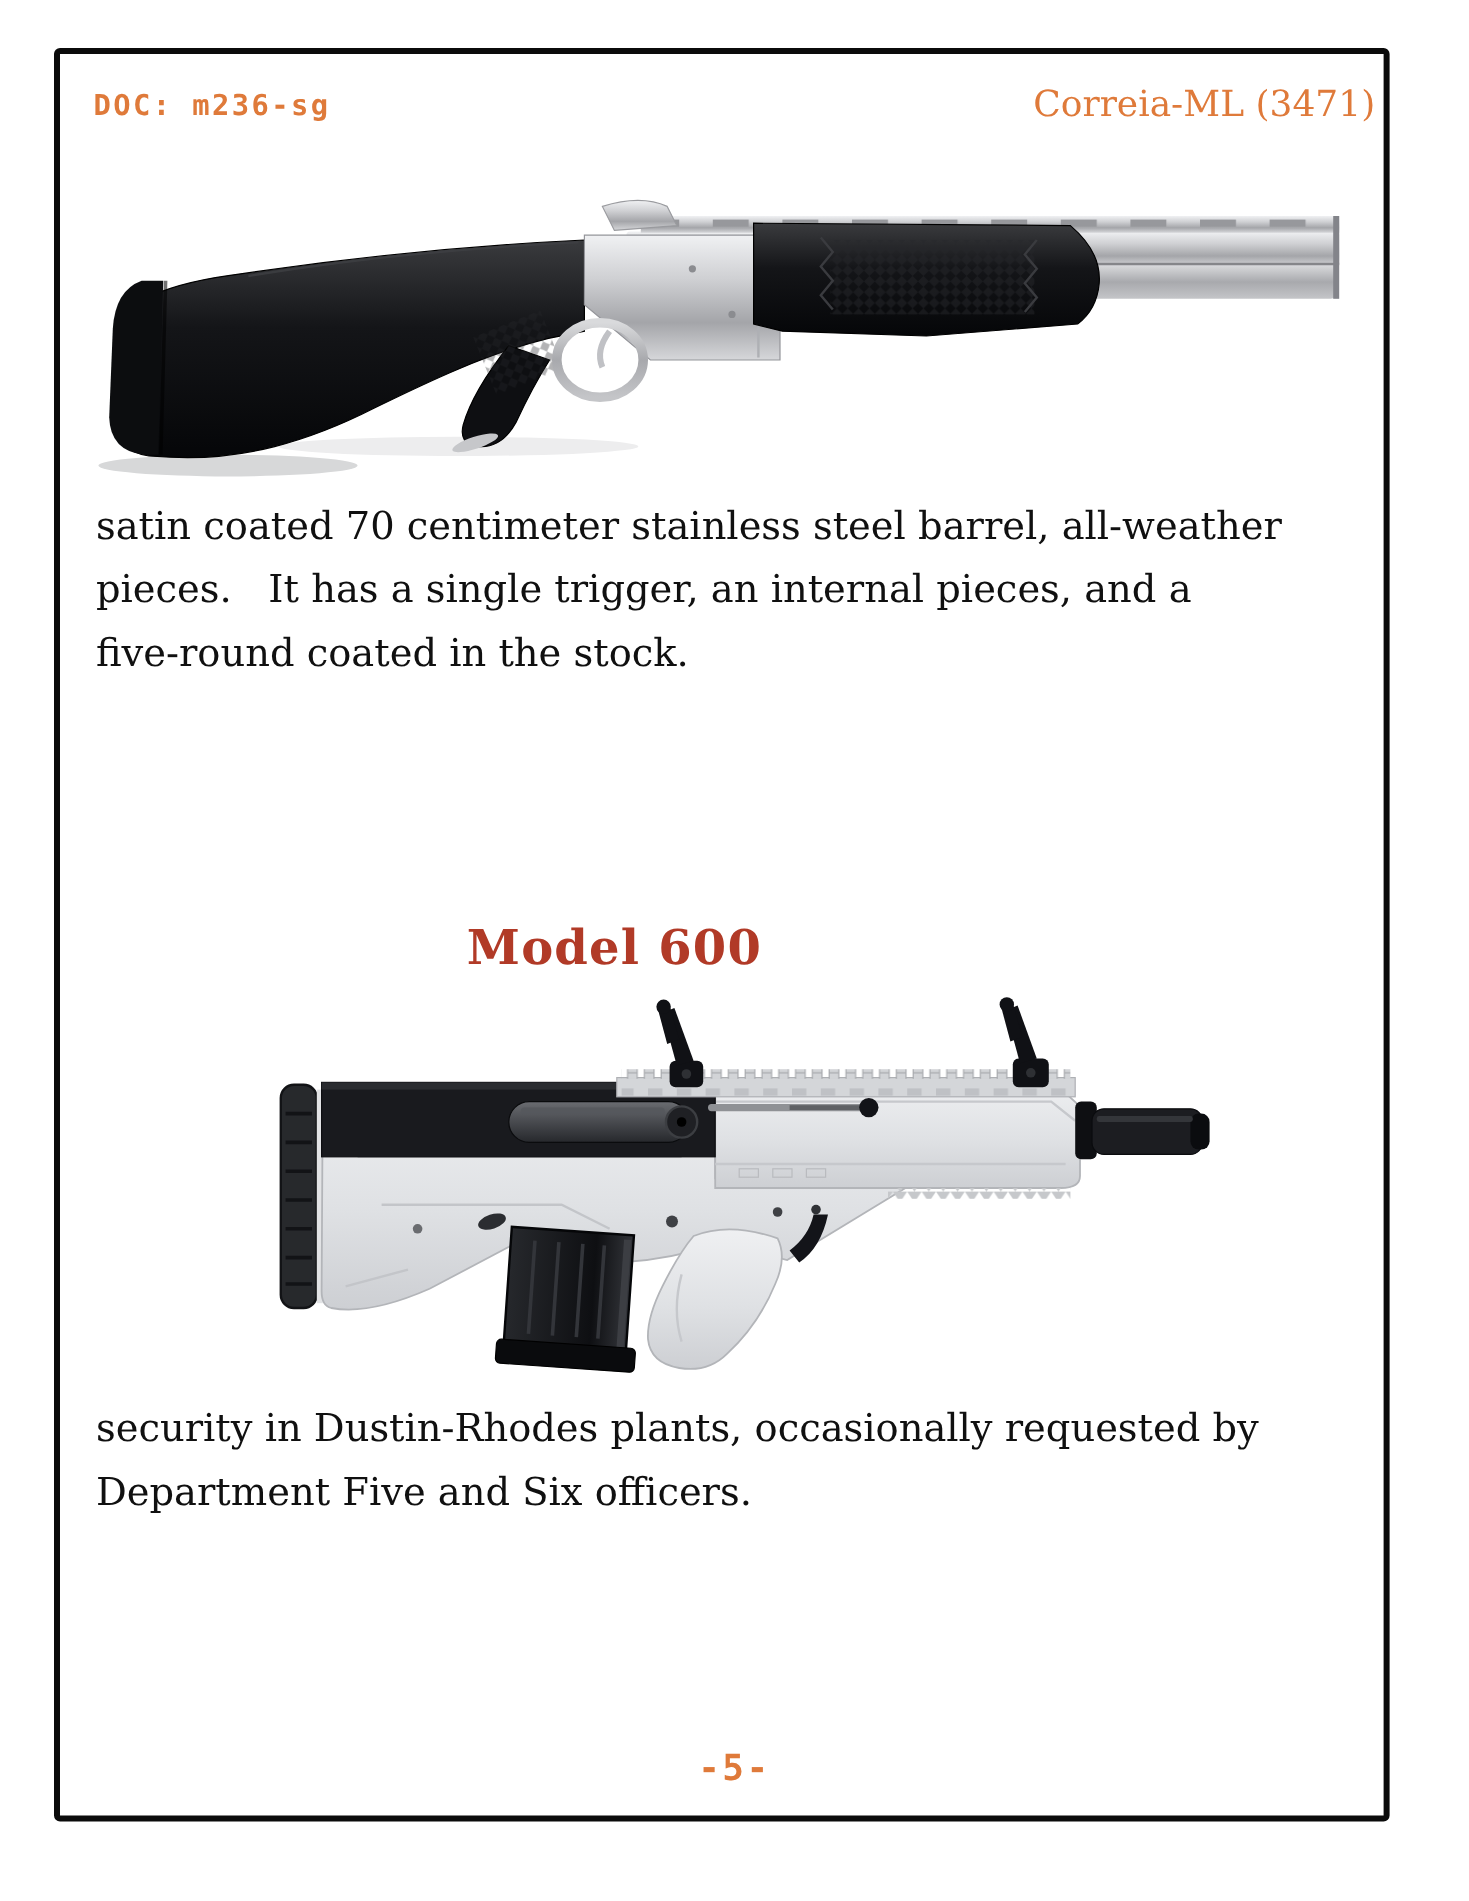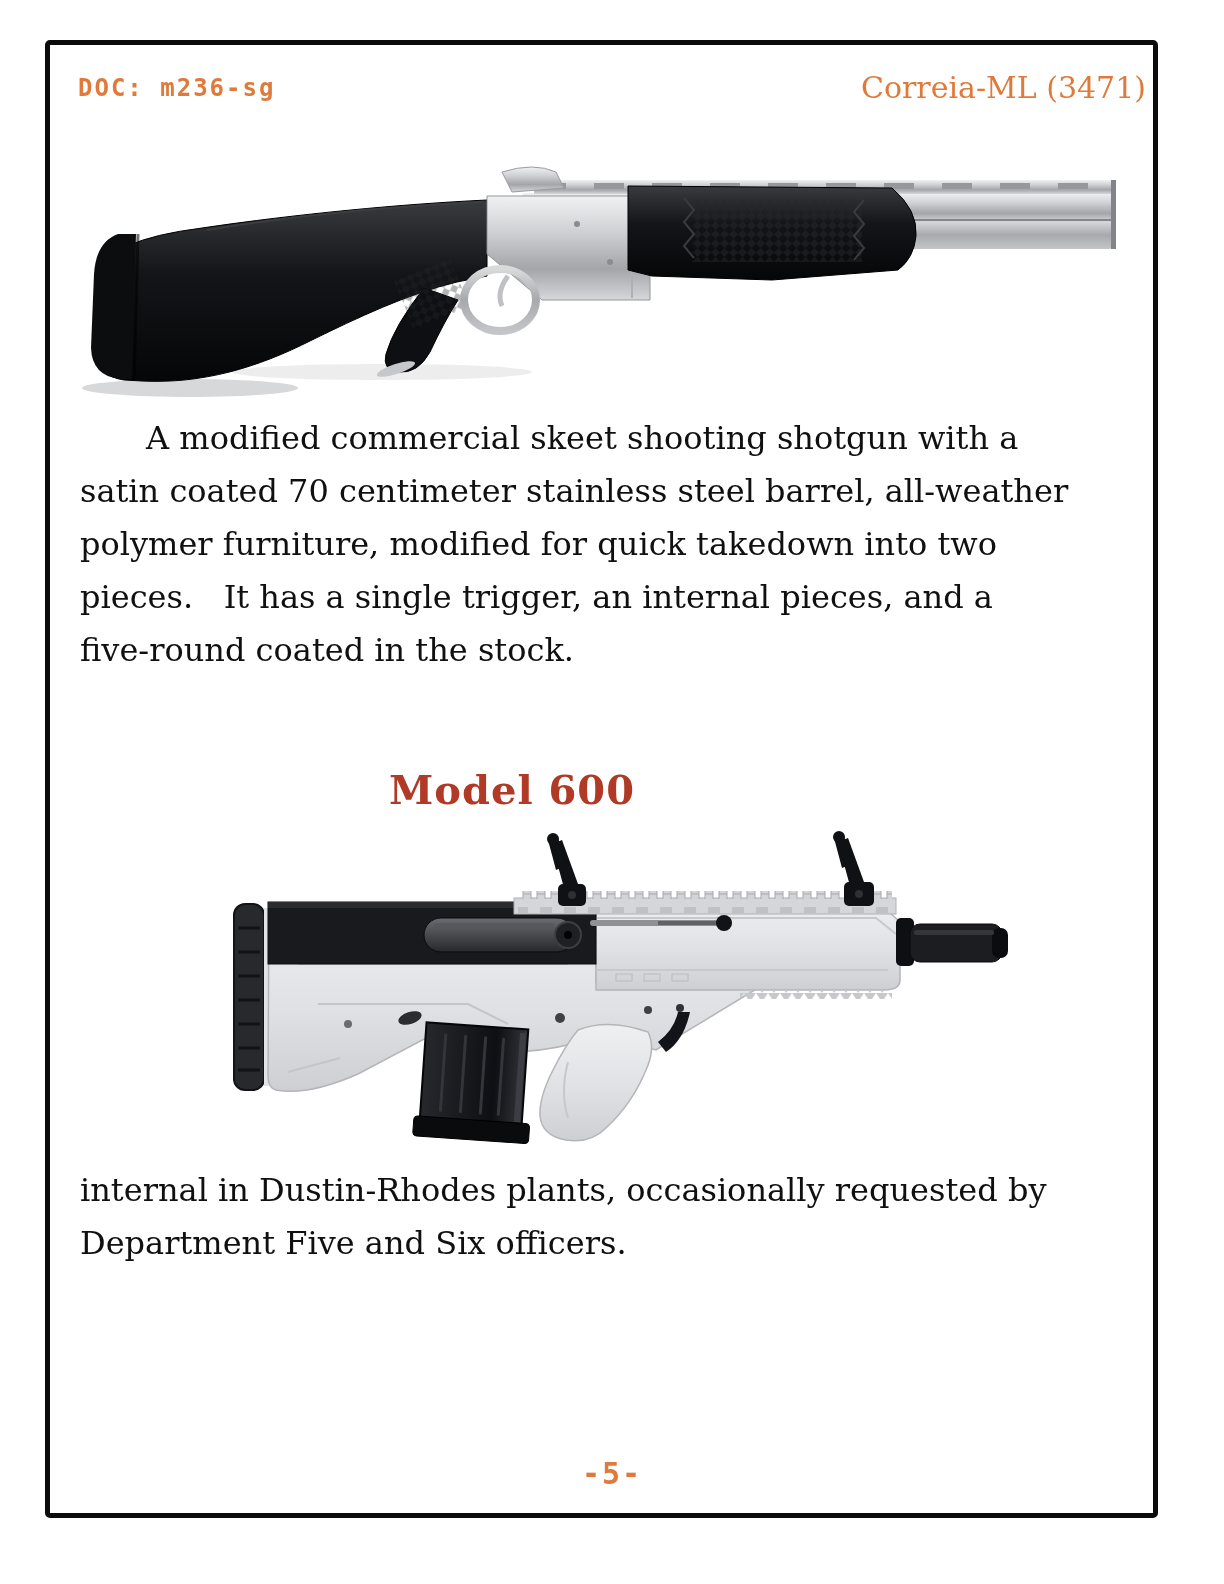--- a/index.html
+++ b/index.html
@@ -92,23 +92,21 @@
   </g>
   <g>
     <path d="M556 28 L820 30 Q846 52 844 78 Q842 100 826 112 L700 122 L580 118 L556 112 Z" fill="url(#blk)" stroke="#000"></path>
     <rect x="620" y="42" width="170" height="62" fill="url(#checker)" opacity="0.5"></rect>
     <path d="M612 40 l10 12 l-10 12 l10 12 l-10 12 l10 12" stroke="#3a3b3f" stroke-width="2" fill="none"></path>
     <path d="M792 42 l-10 12 l10 12 l-10 12 l10 12 l-10 12" stroke="#3a3b3f" stroke-width="2" fill="none"></path>
   </g>
 </svg>
 
 <div class="para" style="top:412px;">
-  <div class="line indent">A modified commercial skeet shooting shotgun with a</div>
   <div class="line">satin coated 70 centimeter stainless steel barrel, all-weather</div>
-  <div class="line">polymer furniture, modified for quick takedown into two</div>
   <div class="line">pieces.   It has a single trigger, an internal pieces, and a</div>
   <div class="line">five-round coated in the stock.</div>
 </div>
 
 <div class="model-heading">Model 600</div>
 
 <svg class="photo" style="left:228px;top:822px;" width="788" height="330" viewBox="0 0 788 330" role="img" aria-label="white bull-pup box-magazine shotgun">
   <defs>
     <linearGradient id="whiteBody" x1="0" y1="0" x2="0" y2="1">
       <stop offset="0" stop-color="#eff0f2"></stop>
@@ -208,17 +206,17 @@
   <g>
     <rect x="616" y="60" width="30" height="24" rx="5" fill="#101115"></rect>
     <circle cx="631" cy="72" r="4" fill="#2e3034"></circle>
     <path d="M622 64 L610 20 L620 16 L636 60 Z" fill="#101115"></path>
     <path d="M606 16 L616 14 L624 42 L614 46 Z" fill="#101115"></path>
     <circle cx="611" cy="15" r="6" fill="#101115"></circle>
   </g>
 </svg>
 
 <div class="para" style="top:1164px;">
-  <div class="line">internal in Dustin-Rhodes plants, occasionally requested by</div>
+  <div class="line">security in Dustin-Rhodes plants, occasionally requested by</div>
   <div class="line">Department Five and Six officers.</div>
 </div>
 
 <div class="page-num">-5-</div>
 
 </body></html>

